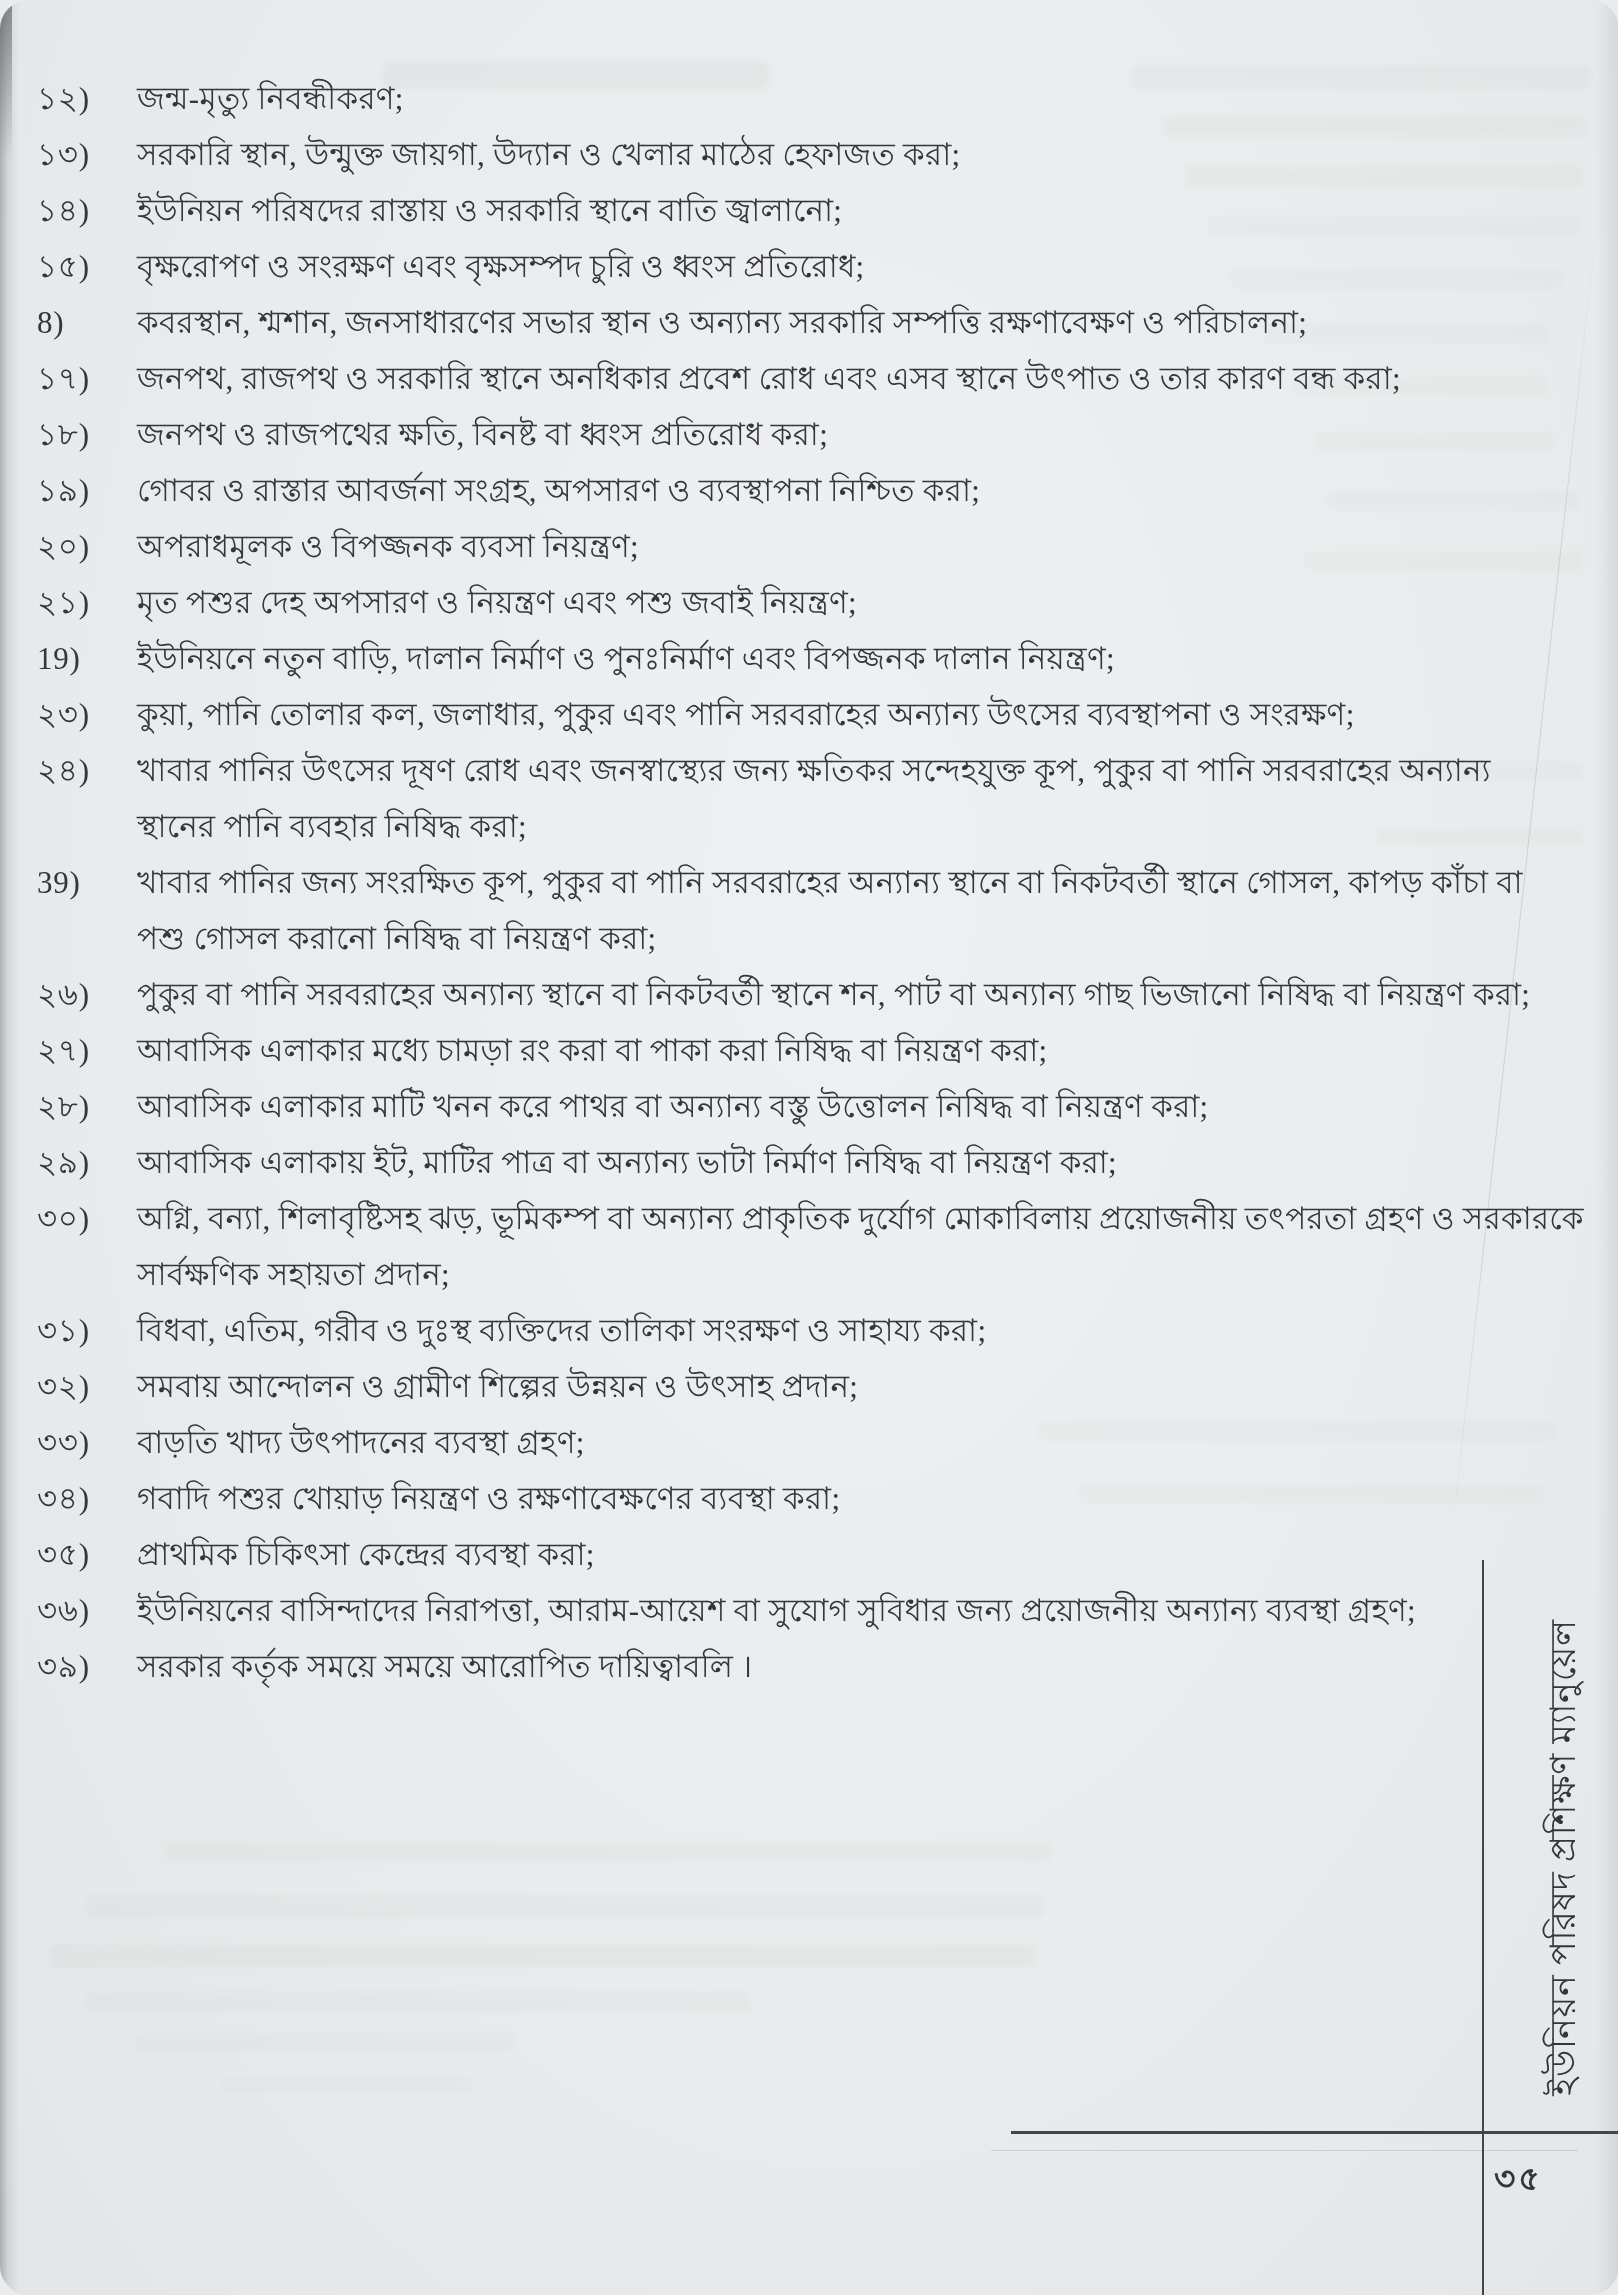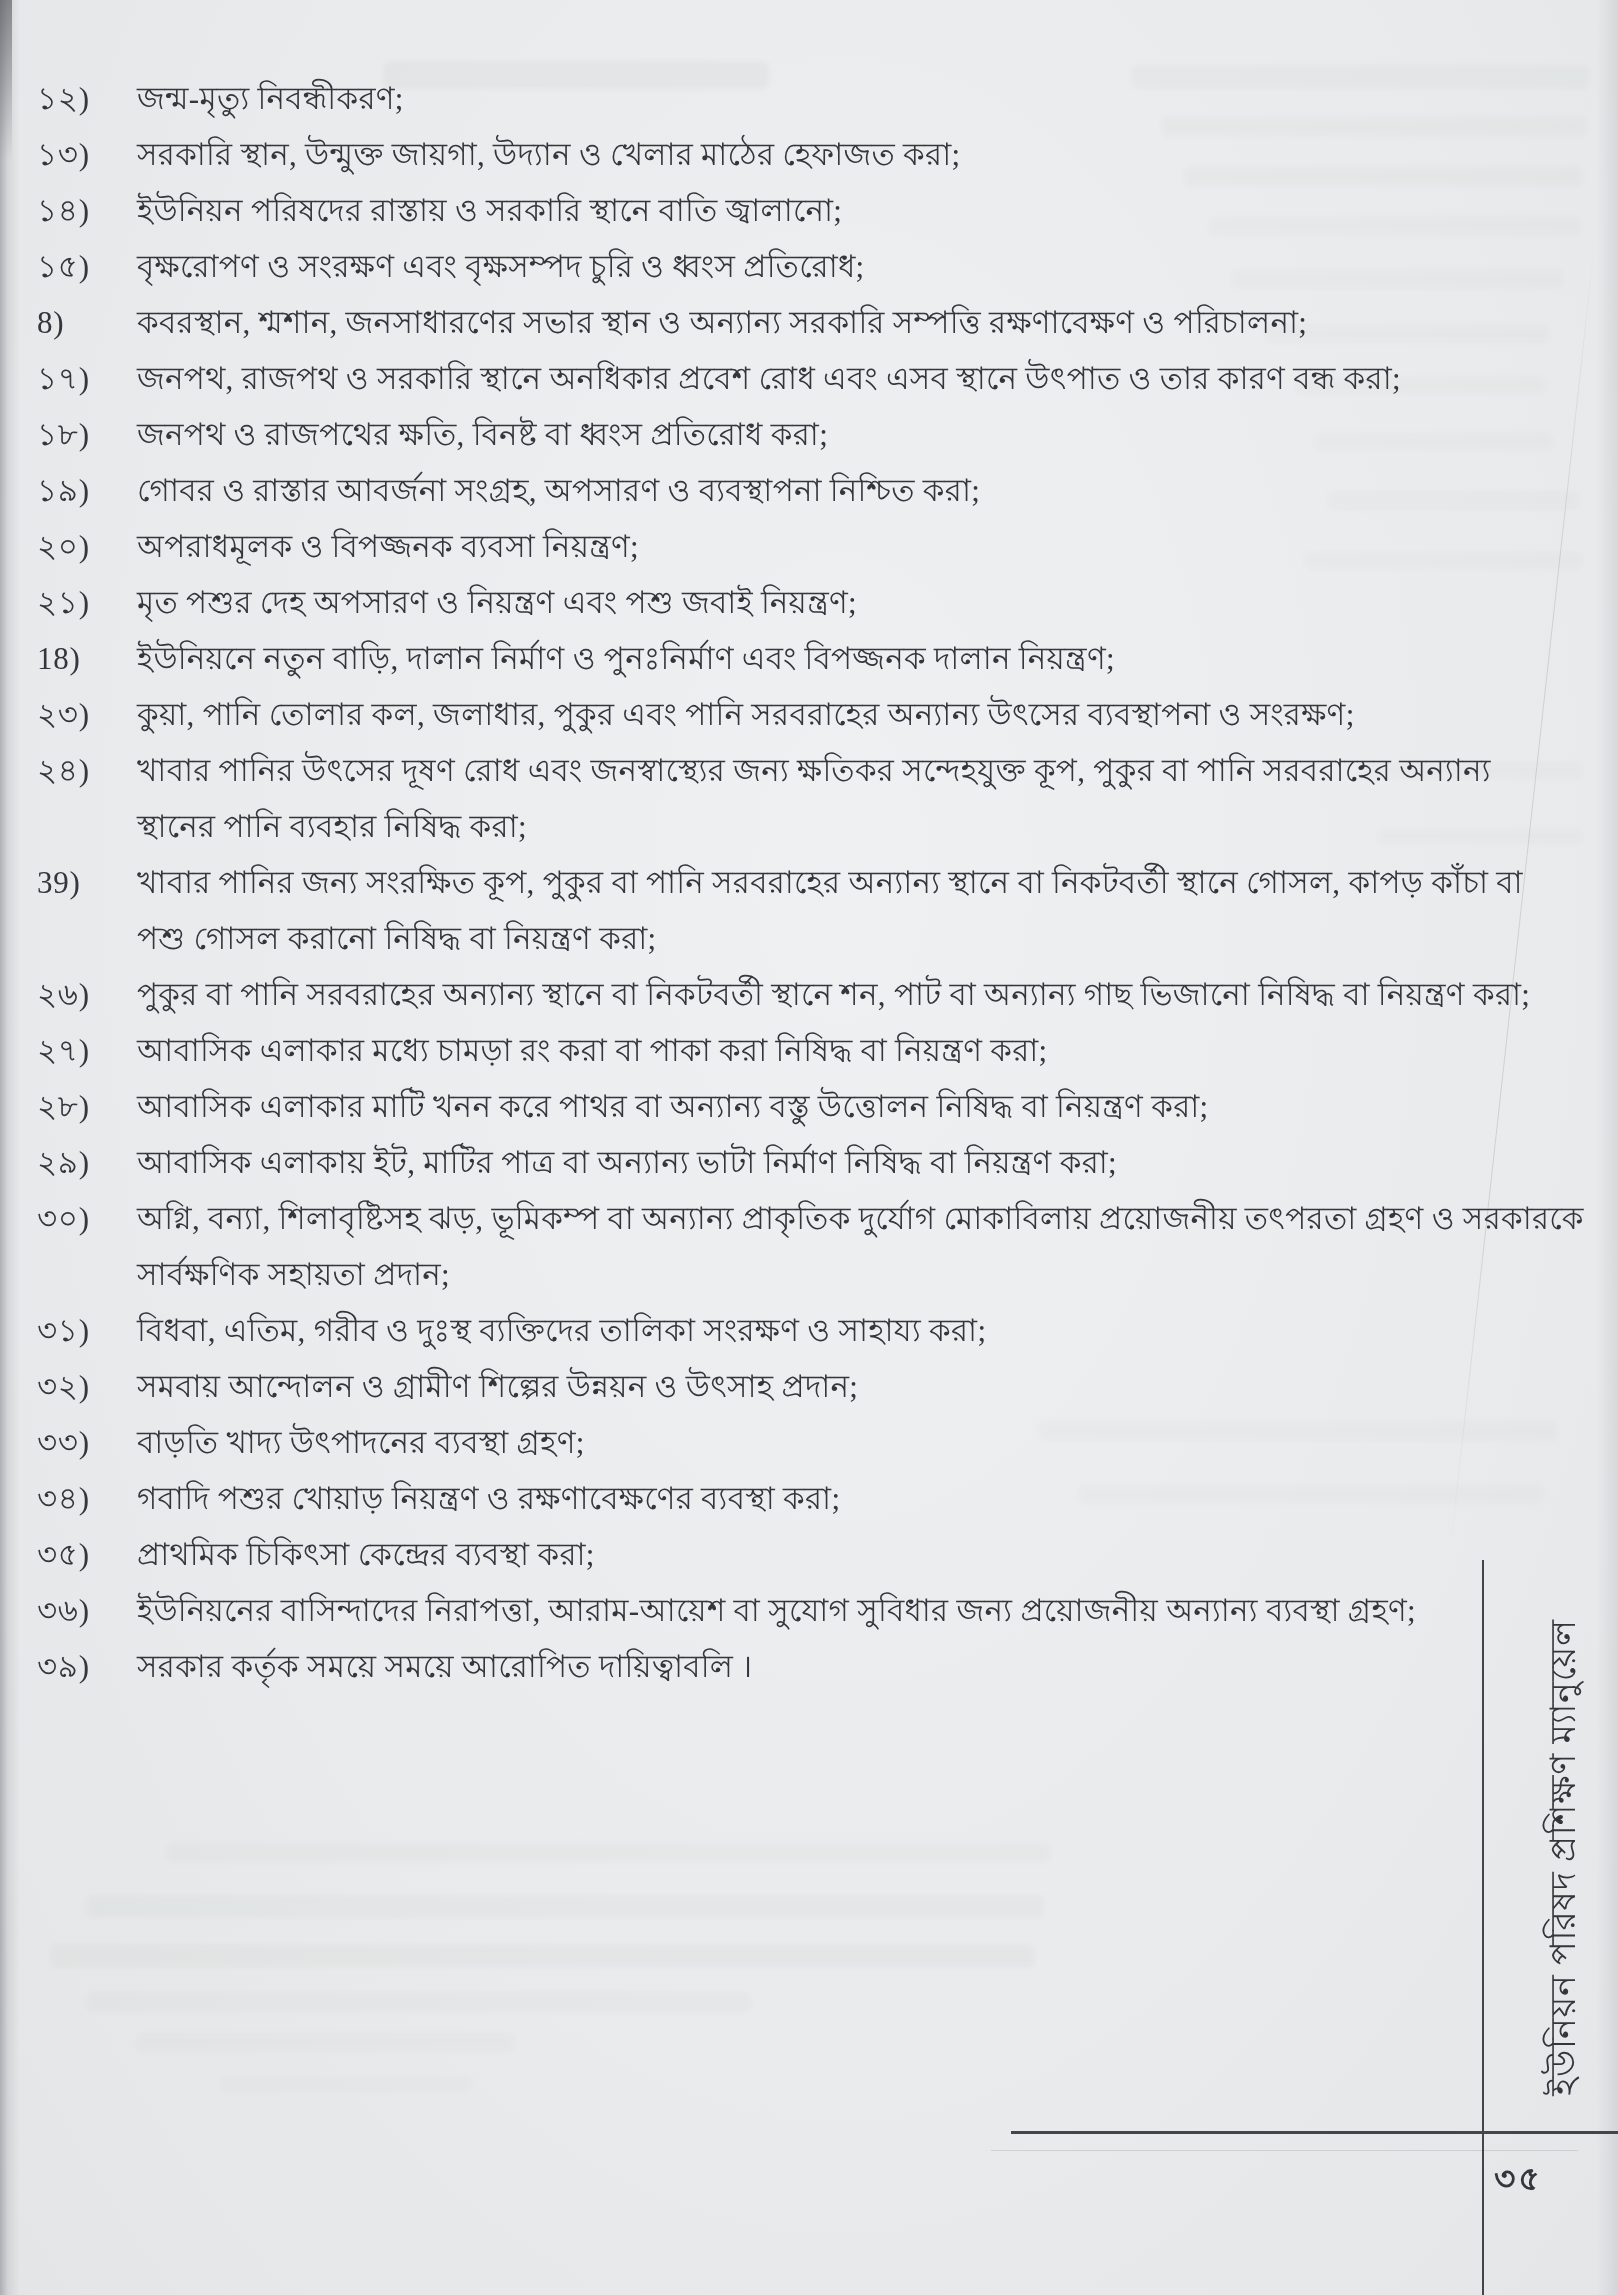--- a/index.html
+++ b/index.html
@@ -9,20 +9,21 @@
     font-family:"Liberation Serif","DejaVu Serif",serif;
     position:relative;overflow:hidden;
     --paper:#e9ebec;--ink:#34353d;--rule:#42454c;
   }
   .page{
     position:absolute;inset:0;overflow:hidden;
     background:
       linear-gradient(to right, rgba(84,88,93,.38) 0px, rgba(84,88,93,.12) 8px, rgba(0,0,0,0) 20px),
       linear-gradient(to left, rgba(118,123,128,.16) 0px, rgba(0,0,0,0) 22.6px),
       radial-gradient(ellipse at 52% 38%, #eef0f1 0%, #e9ebec 55%, #e3e5e7 100%);
+    border-radius: 29px;
   }
   .corner-shadow{
     position:absolute;left:0;top:0;width:12px;height:160px;
     background:linear-gradient(to bottom, rgba(62,66,71,.55), rgba(62,66,71,0));
     pointer-events:none;
   }
   
   .list{position:absolute;left:37px;top:71px;width:1577px;margin:0;padding:0;list-style:none;}
   .item{display:flex;align-items:flex-start;}
   .num{
@@ -128,21 +129,21 @@
       </li>
       <li class="item">
         <span class="num">২০)</span>
         <span class="text">অপরাধমূলক ও বিপজ্জনক ব্যবসা নিয়ন্ত্রণ;</span>
       </li>
       <li class="item">
         <span class="num">২১)</span>
         <span class="text">মৃত পশুর দেহ অপসারণ ও নিয়ন্ত্রণ এবং পশু জবাই নিয়ন্ত্রণ;</span>
       </li>
       <li class="item">
-        <span class="num">18)</span>
+        <span class="num">19)</span>
         <span class="text">ইউনিয়নে নতুন বাড়ি, দালান নির্মাণ ও পুনঃনির্মাণ এবং বিপজ্জনক দালান নিয়ন্ত্রণ;</span>
       </li>
       <li class="item">
         <span class="num">২৩)</span>
         <span class="text">কুয়া, পানি তোলার কল, জলাধার, পুকুর এবং পানি সরবরাহের অন্যান্য উৎসের ব্যবস্থাপনা ও সংরক্ষণ;</span>
       </li>
       <li class="item">
         <span class="num">২৪)</span>
         <span class="text">খাবার পানির উৎসের দূষণ রোধ এবং জনস্বাস্থ্যের জন্য ক্ষতিকর সন্দেহযুক্ত কূপ, পুকুর বা পানি সরবরাহের অন্যান্য
 স্থানের পানি ব্যবহার নিষিদ্ধ করা;</span>

